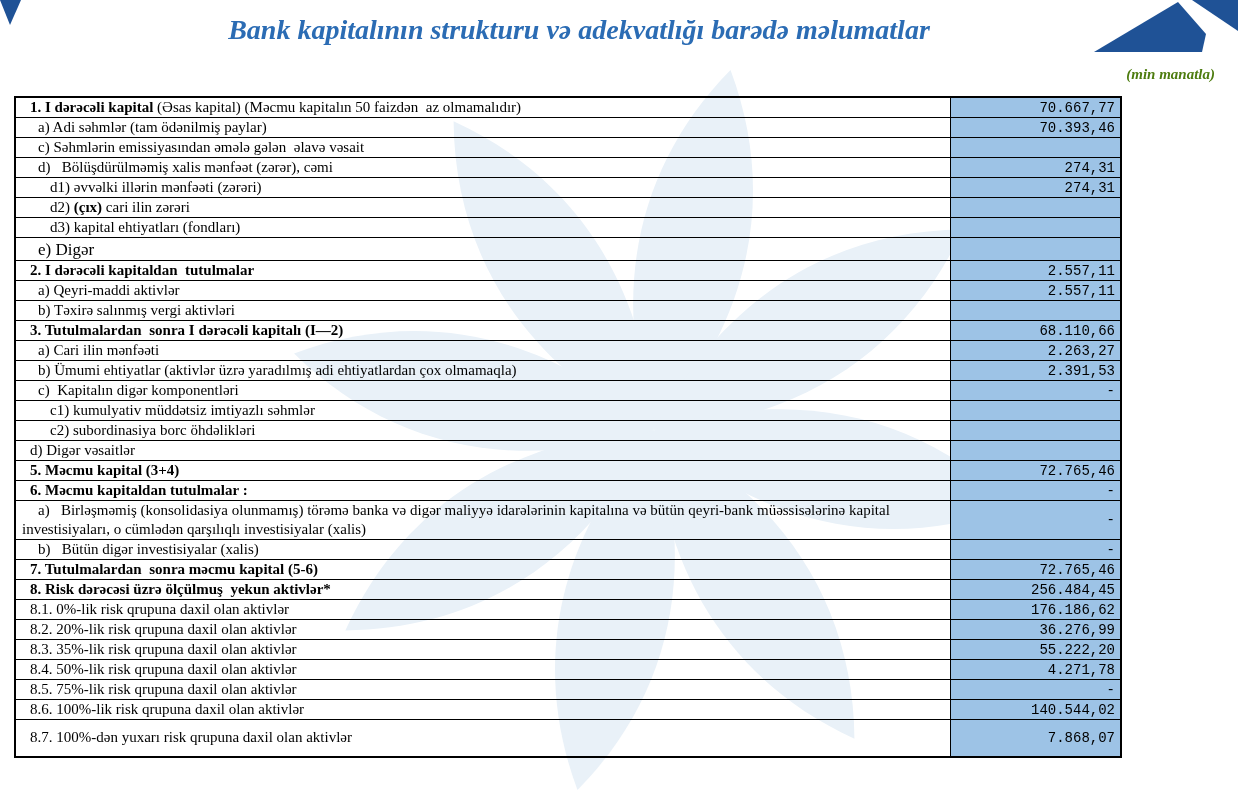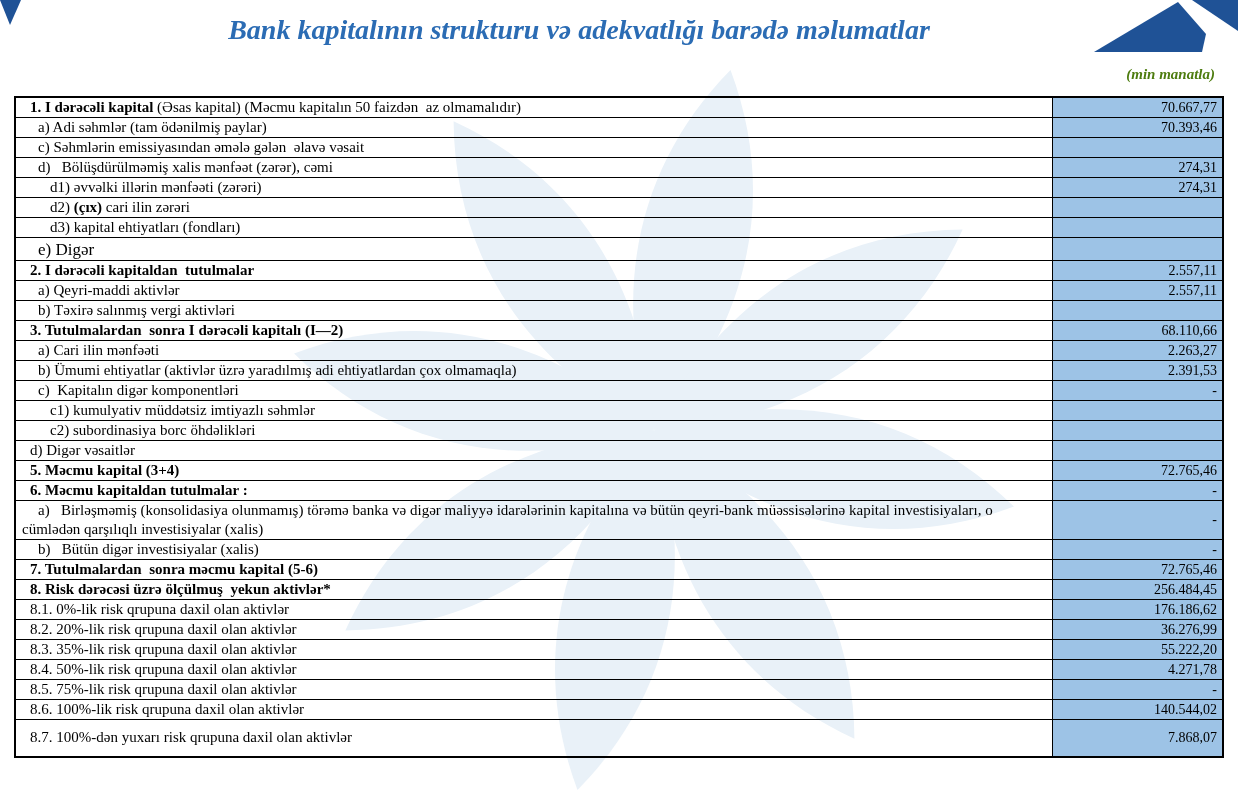--- a/index.html
+++ b/index.html
@@ -30,21 +30,21 @@
   }
   .unit-note {
     position: absolute; top: 66px; right: 23px;
     font-family: "Liberation Serif", serif;
     font-style: italic; font-weight: bold;
     font-size: 15px; color: #4d7c0f;
     z-index: 1;
   }
   table.capital {
     position: absolute; left: 14px; top: 96px;
-    width: 1210px;
+    width: 1108px;
     border-collapse: collapse;
     table-layout: fixed;
     border: 2px solid var(--border-color, #000);
     z-index: 1;
   }
   table.capital td {
     border: 1px solid var(--border-color, #000);
     vertical-align: middle;
     overflow: hidden;
   }
@@ -53,21 +53,21 @@
     font-size: 15px;
     line-height: 19px;
     color: #000;
     padding: 0 6px;
     white-space: pre-wrap;
   }
   td.lbl .b { font-weight: bold; }
   td.val {
     width: 171px;
     background: var(--cell-blue, #9DC3E6);
-    font-family: Liberation Serif, serif;
+    font-family: Liberation Mono, monospace;
     font-size: 14px;
     text-align: right;
     padding: 0 5px 0 14px;
     color: #000;
   }
   tr.row { height: 20px; }
   tr.row-big { height: 23px; margin-left: 16px; }
   tr.row-xtall { height: 37px; }
   td.ind0 { text-indent: 8px; }
   td.ind1 { text-indent: 16px; }

